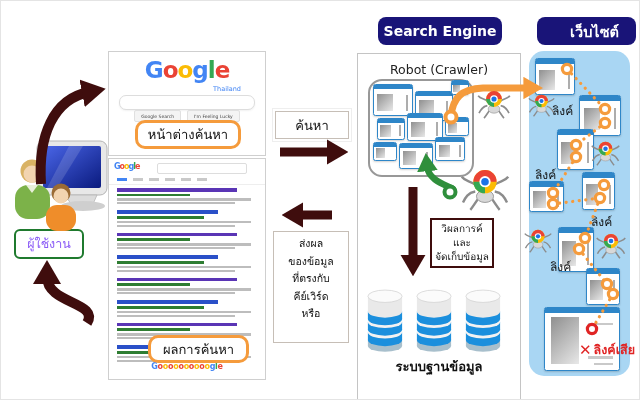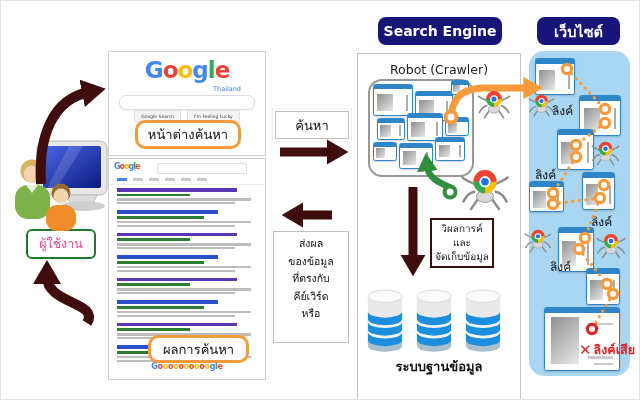--- a/index.html
+++ b/index.html
@@ -4,21 +4,21 @@
 <style>
   html,body{margin:0;padding:0;background:#fff;}
   #canvas{position:relative;width:640px;height:400px;background:#fff;border:1px solid #e4e4e4;
           box-sizing:border-box;overflow:hidden;font-family:"DejaVu Sans",sans-serif;color:#111;}
 
   
   .badge{position:absolute;background:#191478;color:#fff;border-radius:8px;
          display:flex;align-items:center;justify-content:center;font-weight:bold;}
   #badge-websearch{left:128px;top:20px;width:118px;height:29px;font-size:15px;}
   #badge-engine{left:377px;top:16px;width:124px;height:28px;font-size:14px;}
-  #badge-website{left:536px;top:16px;width:83px;height:28px;font-size:14.5px;}
+  #badge-website{left:536px;top:16px;width:83px;height:28px;font-size:14.5px;padding-left:16px;}
 
   
   .panel{position:absolute;background:#fff;border:1px solid #cfcfcf;box-sizing:border-box;}
   #home-panel{left:107px;top:50px;width:158px;height:105px;}
   #results-panel{left:107px;top:157px;width:158px;height:222px;}
   #engine-panel{left:356px;top:52px;width:164px;height:380px;border-color:#c4c4c4;}
   #site-panel{position:absolute;left:528px;top:50px;width:101px;height:325px;background:#a9d6f3;border-radius:15px;}
 
   
   .glogo{display:flex;justify-content:center;font-weight:bold;letter-spacing:-1px;}
@@ -95,23 +95,23 @@
   #ll3{left:590px;top:211px;} #ll4{left:549px;top:256px;}
 
   
   #w8 .blk{left:8%;top:14%;width:38%;bottom:10%;}
   #w8 .hl{height:2.2px;}
   .broken{position:absolute;left:46%;top:52%;display:flex;align-items:center;gap:2px;
           color:#e02424;font-size:12.5px;font-weight:bold;white-space:nowrap;}
   .broken .bx{font-size:15px;line-height:1;}
 
   
-  #user-label{position:absolute;left:25px;top:228px;width:66px;height:26px;background:#fff;
+  #user-label{position:absolute;left:13px;top:228px;width:66px;height:26px;background:#fff;
               border:2.5px solid #1f7a2e;border-radius:6px;display:flex;align-items:center;
-              justify-content:center;font-size:12.5px;color:#ec4899;}
+              justify-content:center;font-size:12.5px;color:#8b5cf6;}
 
   #overlay{position:absolute;left:0;top:0;width:640px;height:400px;pointer-events:none;}
 </style>
 </head>
 <body>
 
 <div id="canvas">
 
   <div class="badge" id="badge-engine">Search Engine</div>
   <div class="badge" id="badge-website">เว็บไซต์</div>

